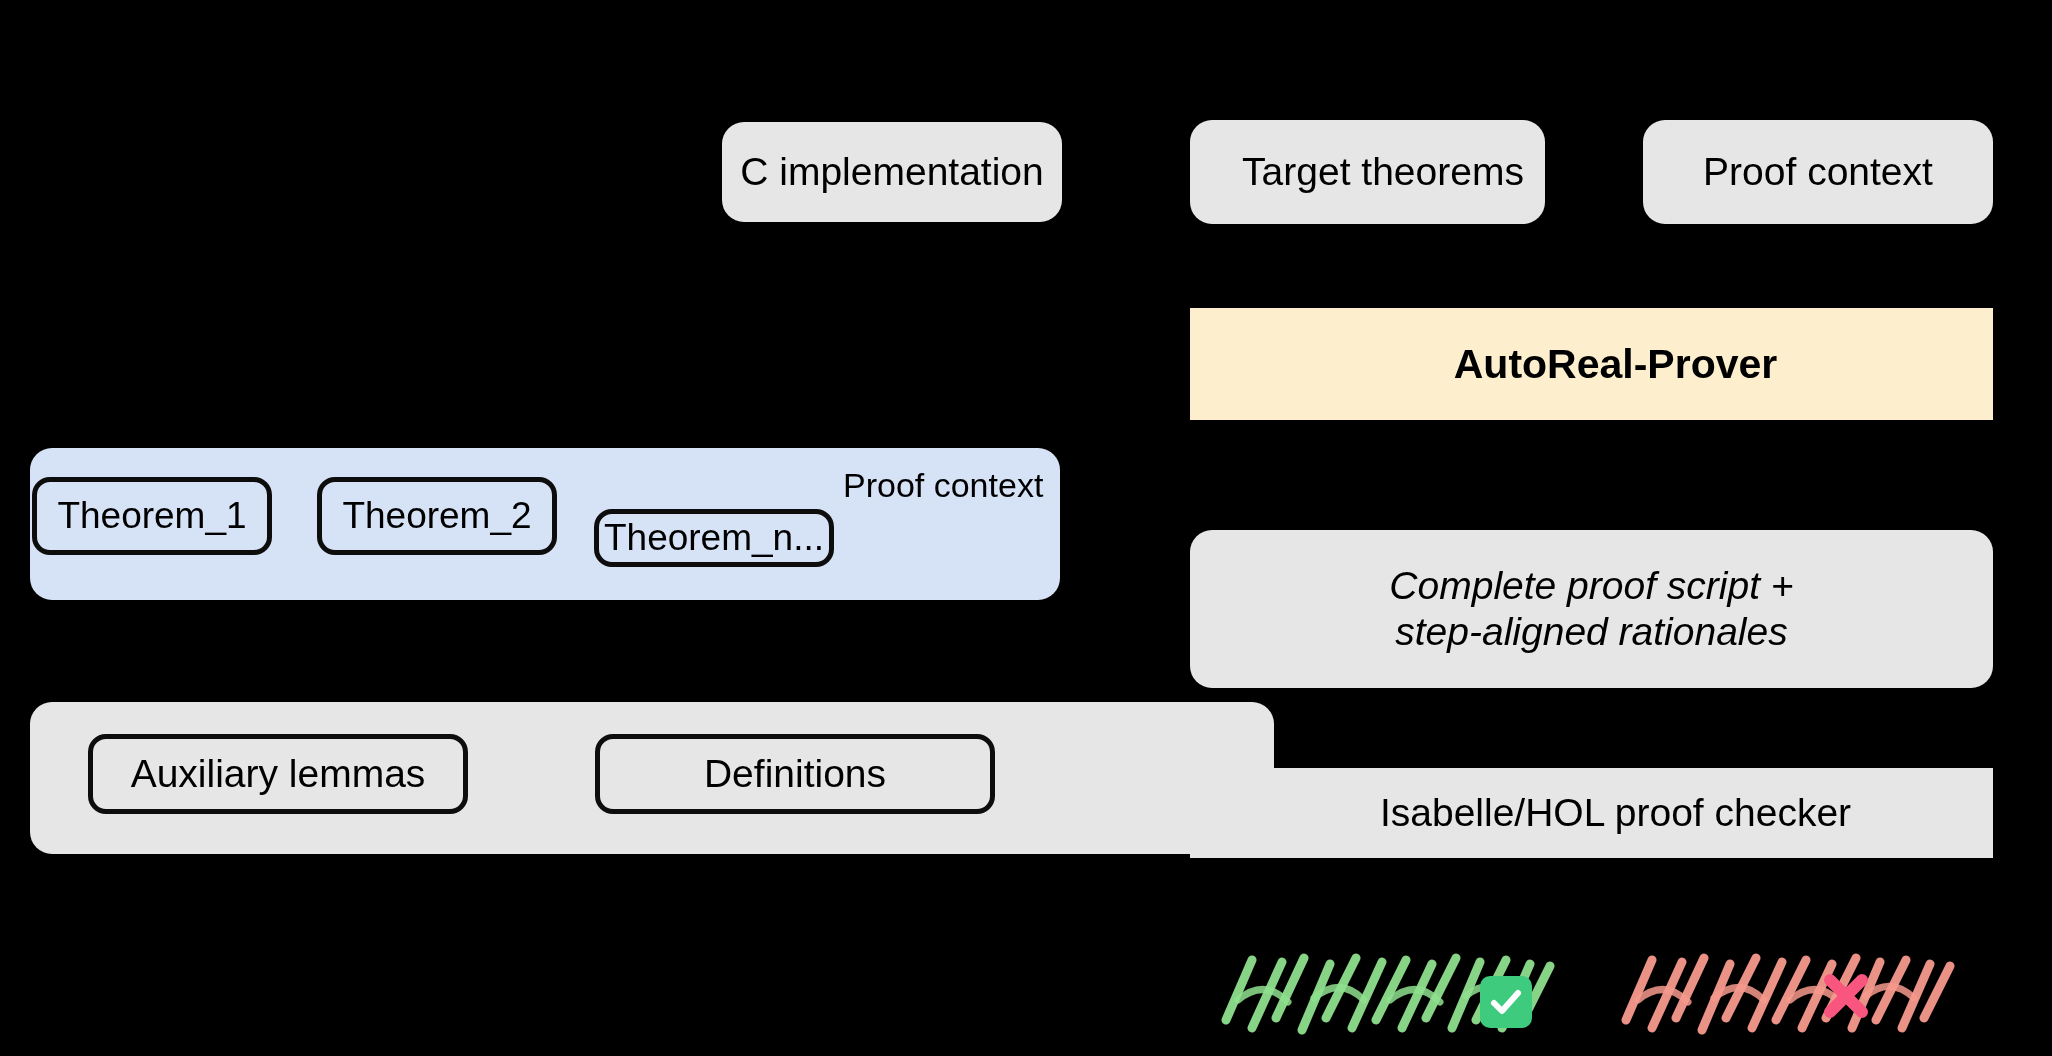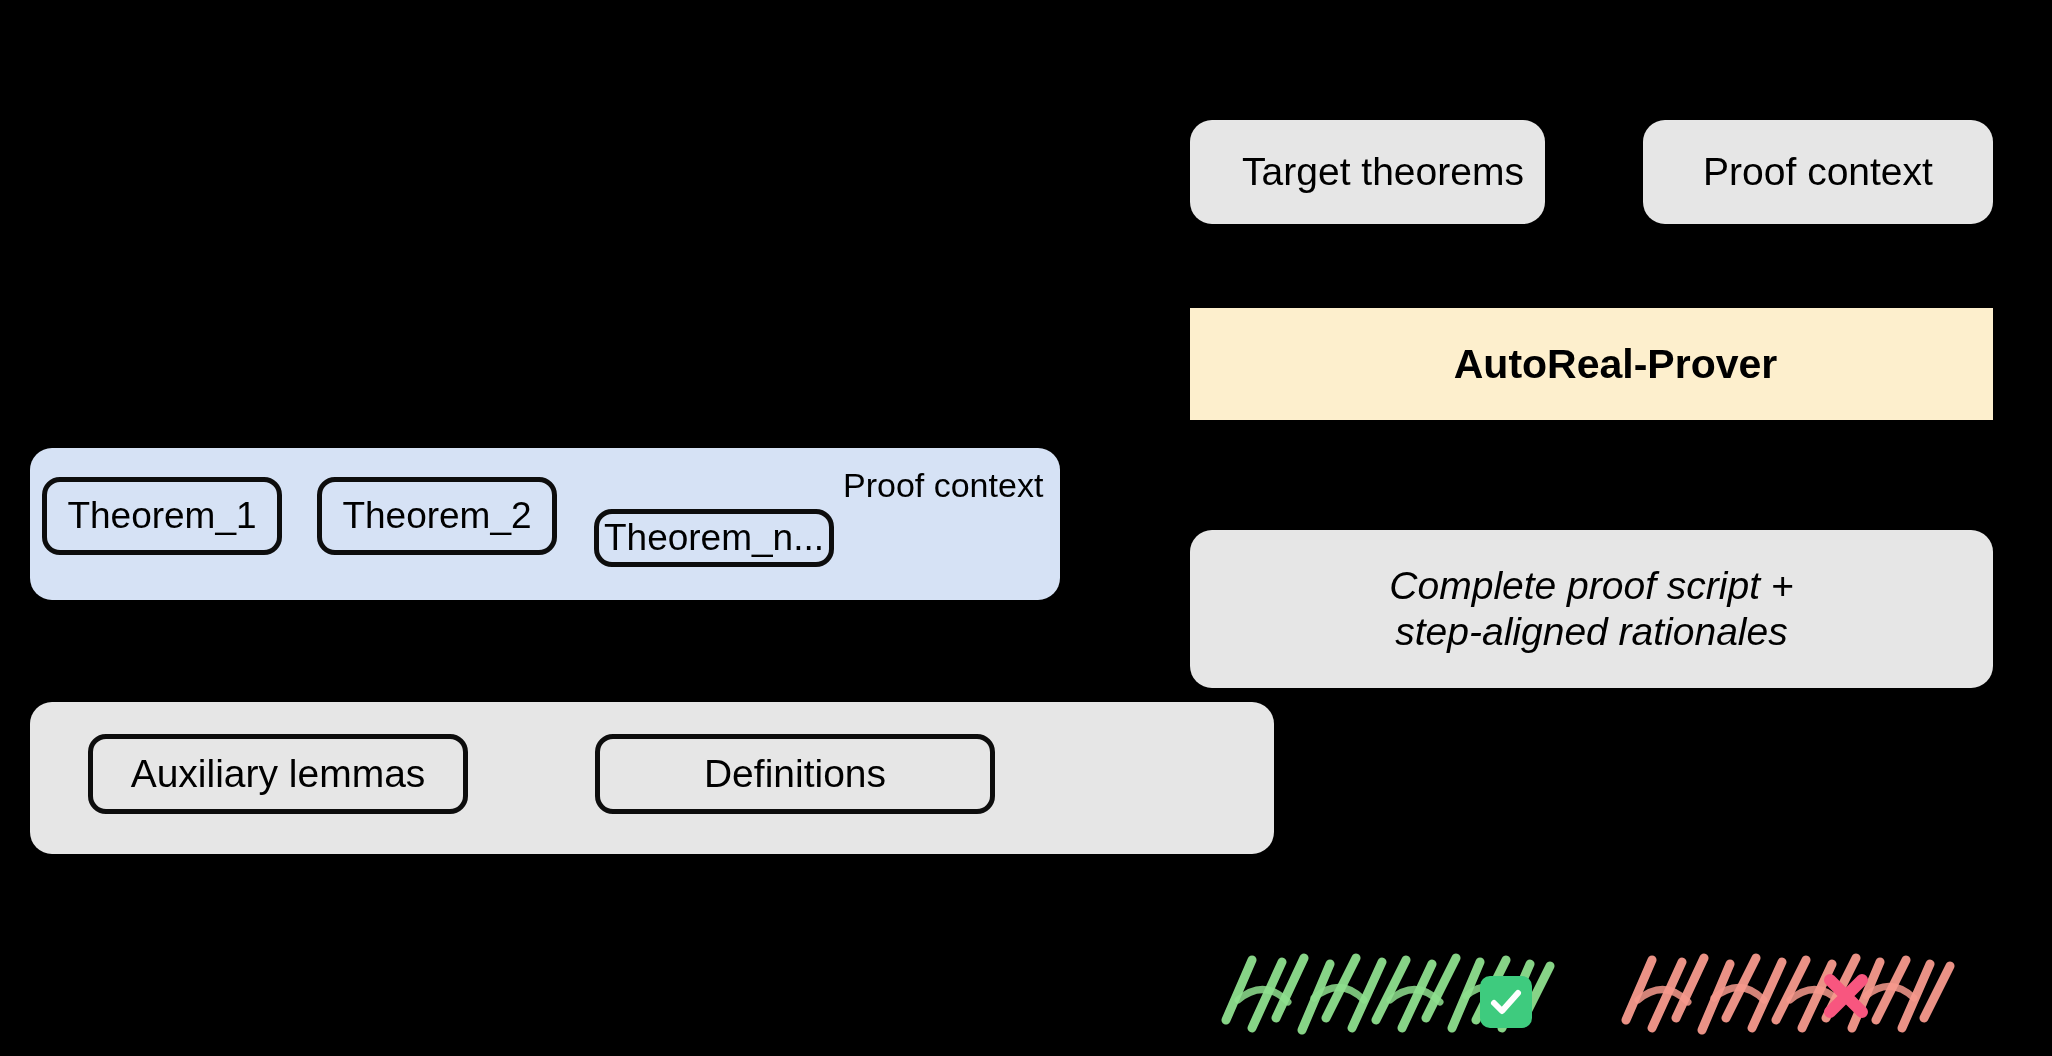--- a/index.html
+++ b/index.html
@@ -103,48 +103,50 @@
 
   <svg id="connectors" viewBox="0 0 2052 1056" xmlns="http://www.w3.org/2000/svg">
 
     <g>
       <path d="M 1040 600 L 1040 527 L 880 527" fill="none" stroke="#0d0d0d" stroke-width="6"></path>
       <polygon points="838,527 886,505 886,549" fill="#0d0d0d"></polygon>
     </g>
   </svg>
 
 
+  <div class="node grey round-lg t-top" style="left:722px; top:122px; width:340px; height:100px;">C implementation</div>
 
   <div class="node grey round-lg t-top" style="left:1190px; top:120px; width:355px; height:104px;padding-left:31px;">Target theorems</div>
 
   <div class="node grey round-lg t-top" style="left:1643px; top:120px; width:350px; height:104px;">Proof context</div>
 
   <div class="node cream square t-prover" style="left:1190px; top:308px; width:803px; height:112px;">AutoReal-Prover</div>
 
   <div class="node blue-fill round-lg" style="left:30px; top:448px; width:1030px; height:152px; display:block;">
 
-    <div class="node blue-fill round-md outlined t-theorem" style="left:12px; top:29px; width:240px; height:78px;">Theorem_1</div>
+    <div class="node blue-fill round-md outlined t-theorem" style="left:2px; top:29px; width:240px; height:78px;">Theorem_1</div>
 
     <div class="node blue-fill round-md outlined t-theorem" style="left:287px; top:29px; width:240px; height:78px;">Theorem_2</div>
 
     <div class="node blue-fill round-md outlined t-theorem" style="left:564px; top:29px; width:240px; height:58px;margin-top:32px;">Theorem_n...</div>
   </div>
 
   <div class="free-label t-label" style="left:843px; top:466px;">Proof context</div>
 
   <div class="node grey round-lg" style="left:30px; top:702px; width:1244px; height:152px; display:block;">
 
     <div class="node grey round-md outlined t-sub" style="left:58px; top:32px; width:380px; height:80px;">Auxiliary lemmas</div>
 
     <div class="node grey round-md outlined t-sub" style="left:565px; top:32px; width:400px; height:80px;">Definitions</div>
   </div>
 
   <div class="node grey round-lg t-script" style="left:1190px; top:530px; width:803px; height:158px;font-style:italic;">Complete proof script +
 step-aligned rationales</div>
 
+  <div class="node grey square t-checker" style="left:1190px; top:768px; width:803px; height:90px;">Isabelle/HOL proof checker</div>
 
   <div class="scribble" style="left:1218px; top:948px;">
     <svg width="340" height="100" viewBox="0 0 340 100" xmlns="http://www.w3.org/2000/svg">
       <g stroke="#8fe08f" stroke-width="9" stroke-linecap="round" fill="none" opacity="0.95">
         <path d="M8 72 L34 12"></path>
         <path d="M34 80 L64 14"></path>
         <path d="M58 70 L86 10"></path>
         <path d="M84 82 L112 16"></path>
         <path d="M108 70 L138 10"></path>
         <path d="M134 80 L164 14"></path>

